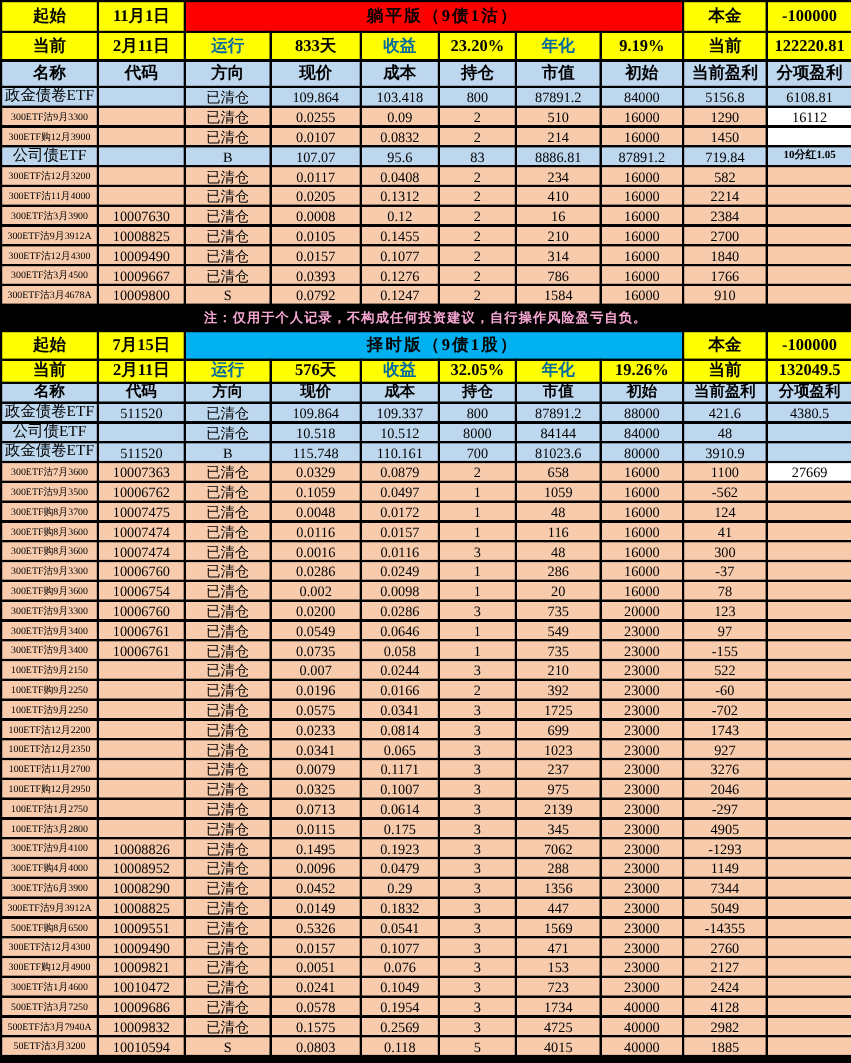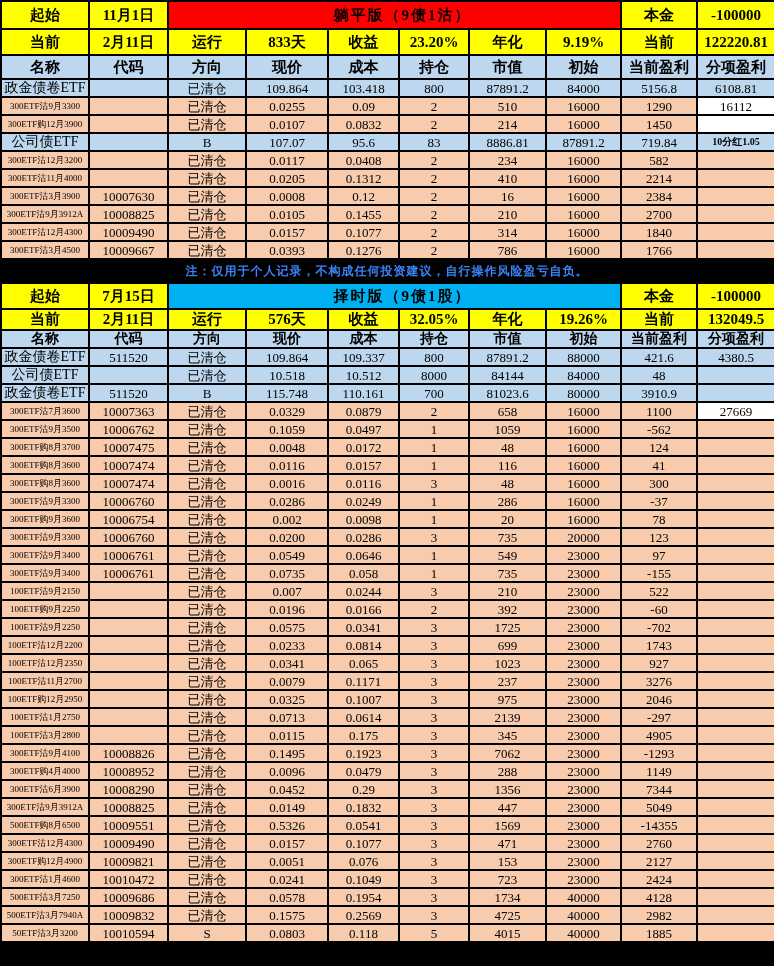--- a/index.html
+++ b/index.html
@@ -5,42 +5,42 @@
   html,body{margin:0;padding:0;background:#000;}
   .wrap{width:652px;font-family:"Liberation Serif","DejaVu Serif",serif;background:#000;}
   table{border-collapse:collapse;table-layout:fixed;width:774px;}
   td{border:2px solid #000;padding:0;text-align:center;vertical-align:middle;
      white-space:nowrap;overflow:hidden;font-size:13px;line-height:1;color:#000;}
   
   .yellow{background:#FFFF00;}
   .meta td{font-weight:bold;font-size:15px;}
   .meta1 td{height:26px;}
   .meta2 td{height:24px;}
-  .redtxt{color:#000000;font-family:Liberation Serif, serif;}
+  .redtxt{color:#0369a1;font-family:Liberation Serif, serif;}
   .banner{font-size:22px;font-weight:bold;letter-spacing:2px;padding-left:16px;}
   .red-banner{background:#FF0000;}
   .cyan-banner{background:#00B0F0;}
   
   .hdr td{background:#BDD7EE;font-weight:bold;font-size:15px;height:22px;}
   
   tbody td{height:16px;}
   .row-blue td{background:#BDD7EE;}
   .row-blue .c0{font-size:14px;}
   .row-orange td{background:#F8CBAD;}
   .row-orange .c0{font-size:9px;}
   .bg-white{background:#FFFFFF !important;}
   .c9s{font-size:10px;font-weight:bold;}
   
   .t2 .meta1 td{height:24px;}
   .t2 .meta2 td{height:19px;}
   .t2 .hdr td{height:16px;font-size:14px;}
   
   .note-band{width:774px;height:22px;background:#000;display:flex;
              align-items:center;justify-content:center;}
-  .note-band span{color:#3b82f6;font-size:12px;font-weight:bold;letter-spacing:1px;
+  .note-band span{color:#f9a8d4;font-size:12px;font-weight:bold;letter-spacing:1px;
                   font-family:"Liberation Serif","DejaVu Serif",serif;}
 </style>
 </head>
 <body>
 
 <div class="wrap">
 
   <table class="t1">
     <colgroup>
       <col style="width:88px">
@@ -199,20 +199,32 @@
         <tr class="row-orange">
           <td class="c0">300ETF沽3月4500</td>
           <td class="c1">10009667</td>
           <td class="c2">已清仓</td>
           <td class="c3">0.0393</td>
           <td class="c4">0.1276</td>
           <td class="c5">2</td>
           <td class="c6">786</td>
           <td class="c7">16000</td>
           <td class="c8">1766</td>
+          <td class="c9"></td>
+        </tr>
+        <tr class="row-orange">
+          <td class="c0">300ETF沽3月4678A</td>
+          <td class="c1">10009800</td>
+          <td class="c2">S</td>
+          <td class="c3">0.0792</td>
+          <td class="c4">0.1247</td>
+          <td class="c5">2</td>
+          <td class="c6">1584</td>
+          <td class="c7">16000</td>
+          <td class="c8">910</td>
           <td class="c9"></td>
         </tr>
       </tbody>
   </table>
 
   <div class="note-band">
     <span>注：仅用于个人记录，不构成任何投资建议，自行操作风险盈亏自负。</span>
   </div>
 
   <table class="t2">

